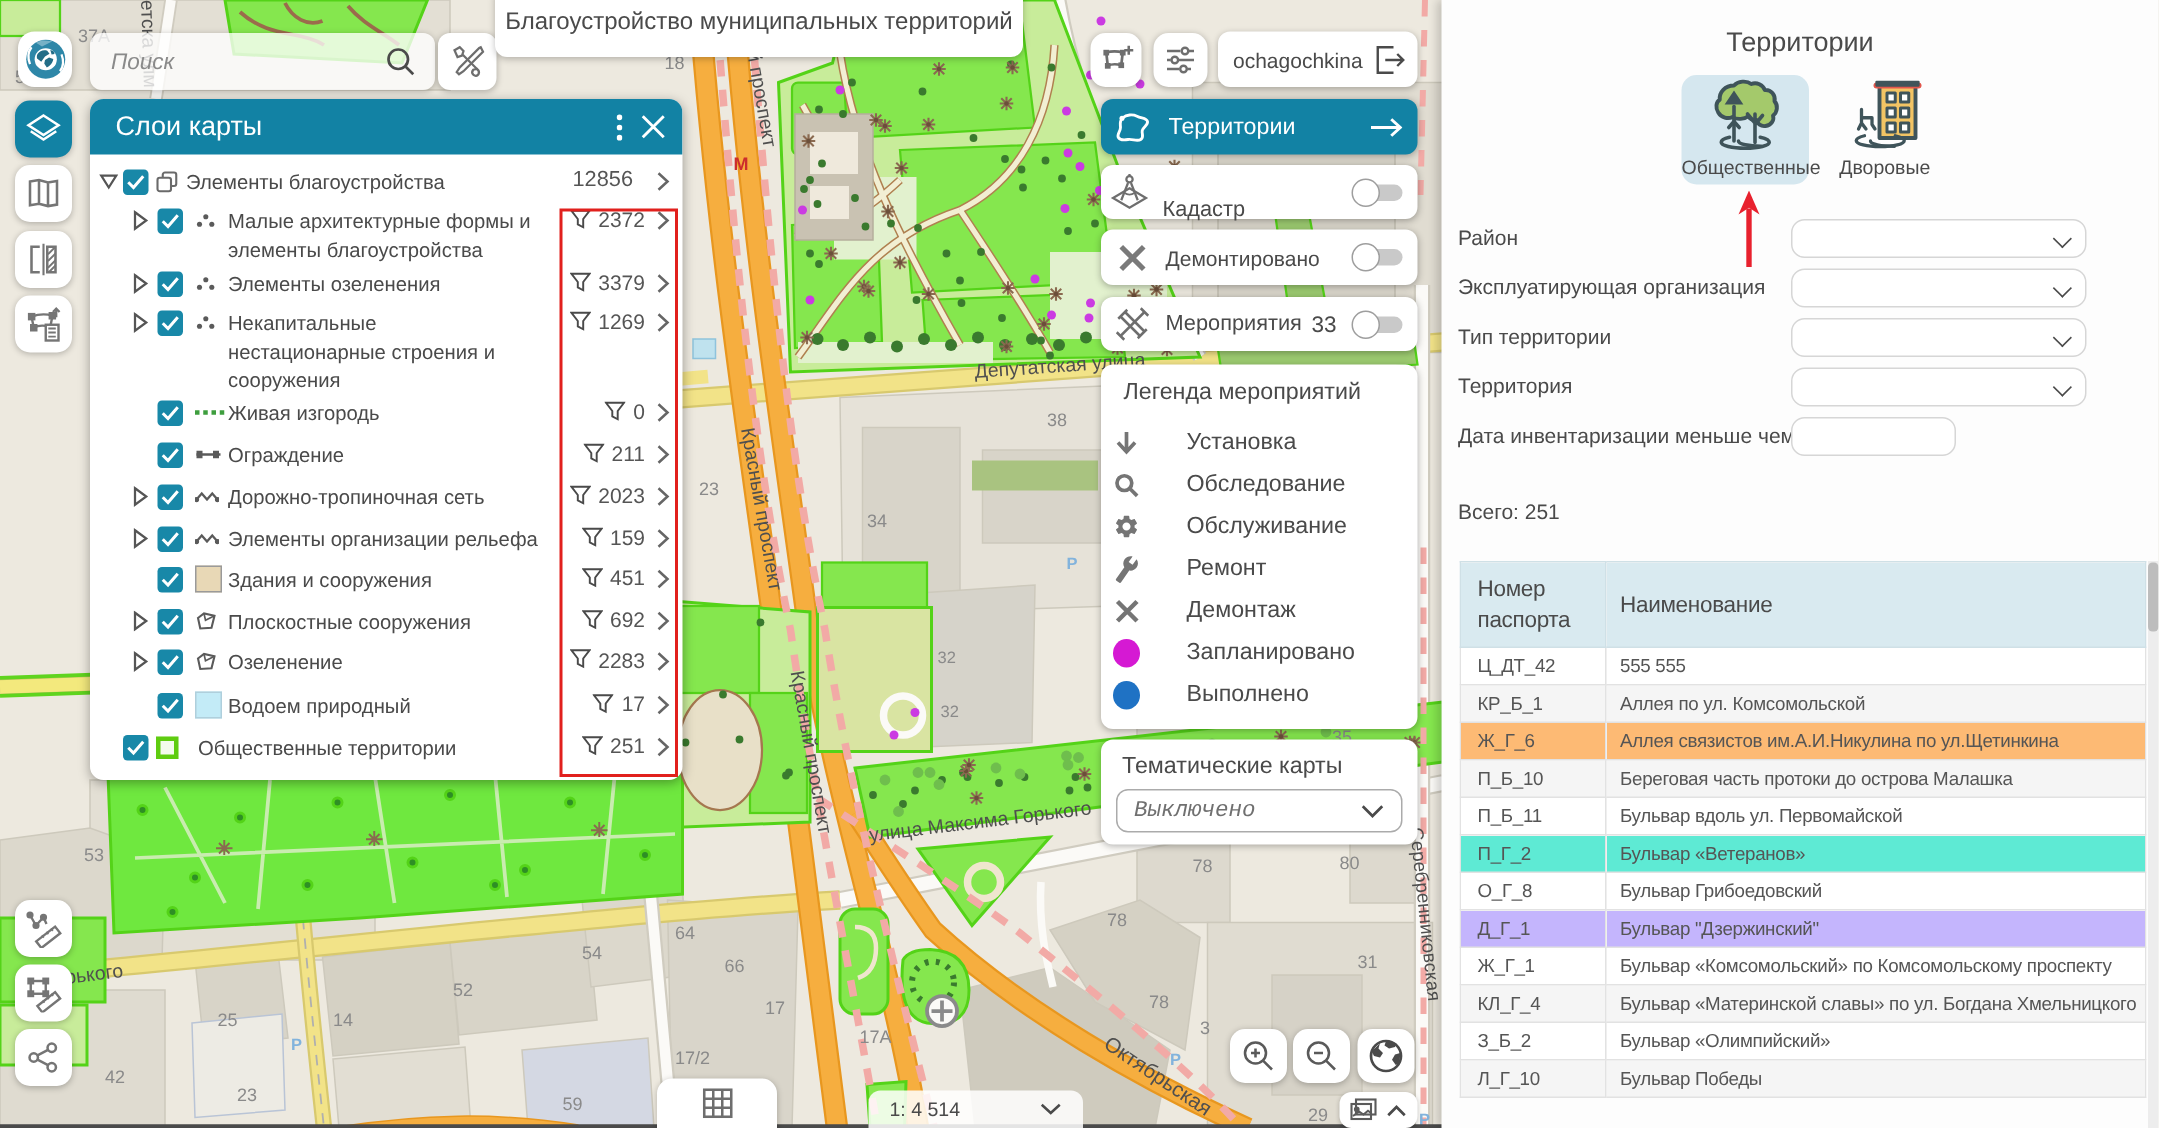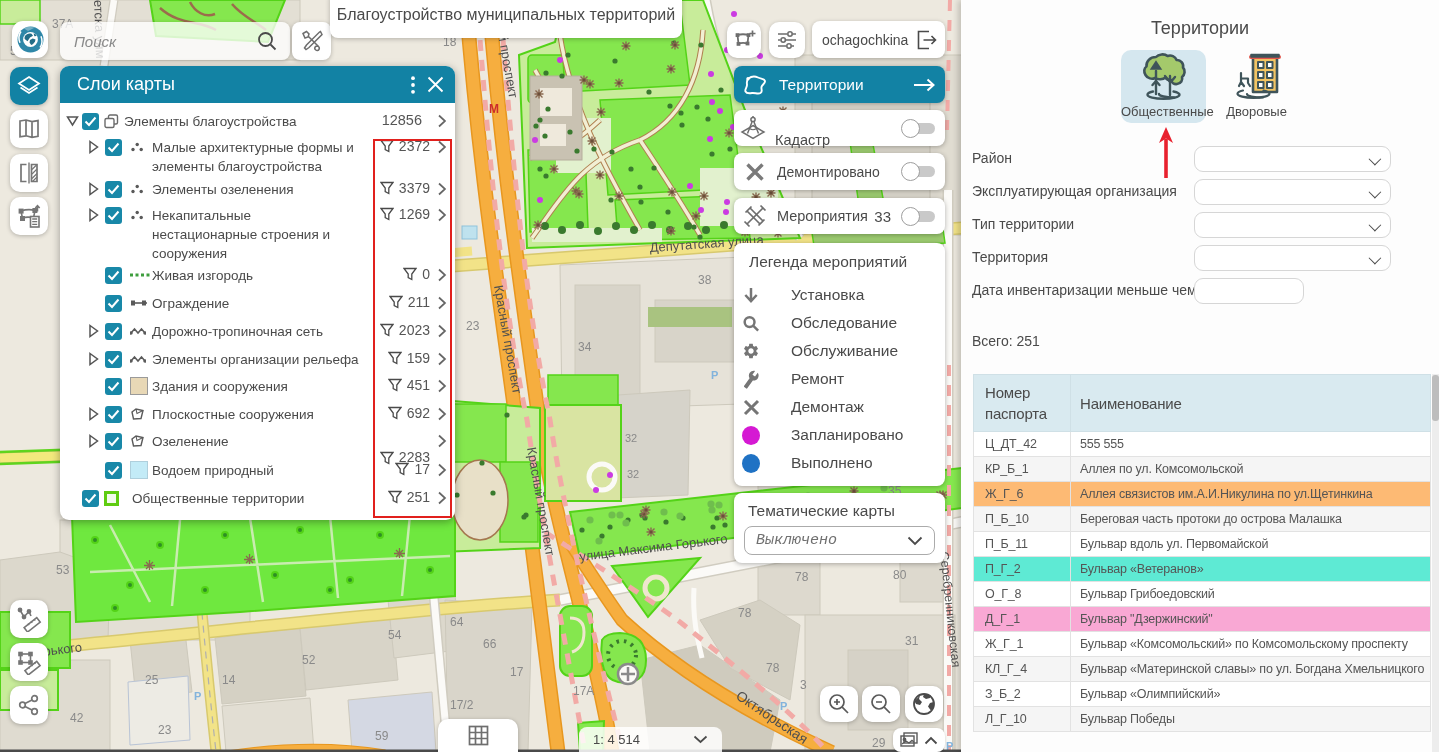--- a/index.html
+++ b/index.html
@@ -829,21 +829,21 @@
         <div style="position:absolute;left:45px;top:329.5px;width:17px;height:17px;background:#1888A8;border-radius:3px;"><svg width="17" height="17" viewBox="0 0 17 17">
             <path d="M3.5,8.5 L7,12 L13.5,4.5" stroke="#fff" stroke-width="2" fill="none"></path>
           </svg></div>
         <div style="position:absolute;left:70px;top:330px;width:22px;height:16px;display:flex;align-items:center;">
           <svg width="15" height="14" viewBox="0 0 15 14" fill="none" stroke="#5a5a5a" stroke-width="1.4">
             <path d="M2,5 L6,2 L13,3.5 L11,11.5 L3.5,12 Z"></path>
             <path d="M6,2 L7,6.5 L13,3.5" stroke-width="1.1"></path>
           </svg>
         </div>
         <div style="position:absolute;left:92px;top:328.5px;width:245px;line-height:19px;">Озеленение</div>
-        <div style="position:absolute;right:25px;top:329px;width:120px;display:flex;justify-content:flex-end;align-items:flex-end;gap:5px;font-size:14px;color:#555;margin-top:17px;">
+        <div style="position:absolute;right:25px;top:329px;width:120px;display:flex;justify-content:flex-end;align-items:flex-start;gap:5px;font-size:14px;color:#555;">
           <svg width="14" height="14" viewBox="0 0 14 14" fill="none" stroke="#4a4a4a" stroke-width="1.3">
             <path d="M1,1.5 H13 L8.8,7 V12.5 L5.2,10.6 V7 Z"></path>
           </svg>
           <span>2283</span>
         </div>
         <svg style="position:absolute;right:8px;top:331px;" width="10" height="14" viewBox="0 0 10 14" fill="none" stroke="#666" stroke-width="1.7">
           <path d="M2,1.5 L8,7 L2,12.5"></path>
         </svg>
         <div style="position:absolute;left:45px;top:358.5px;width:17px;height:17px;background:#1888A8;border-radius:3px;"><svg width="17" height="17" viewBox="0 0 17 17">
             <path d="M3.5,8.5 L7,12 L13.5,4.5" stroke="#fff" stroke-width="2" fill="none"></path>
@@ -1146,21 +1146,21 @@
               <td style="padding-left:9px;">Бульвар вдоль ул. Первомайской</td>
             </tr>
             <tr style="background:#5eead4;">
               <td>П_Г_2</td>
               <td style="padding-left:9px;">Бульвар «Ветеранов»</td>
             </tr>
             <tr style="background:#FFFFFF;">
               <td>О_Г_8</td>
               <td style="padding-left:9px;">Бульвар Грибоедовский</td>
             </tr>
-            <tr style="background:#f9a8d4;">
+            <tr style="background:#c4b5fd;">
               <td>Д_Г_1</td>
               <td style="padding-left:9px;">Бульвар "Дзержинский"</td>
             </tr>
             <tr style="background:#FFFFFF;">
               <td>Ж_Г_1</td>
               <td style="padding-left:9px;">Бульвар «Комсомольский» по Комсомольскому проспекту</td>
             </tr>
             <tr style="background:#F5F5F5;">
               <td>КЛ_Г_4</td>
               <td style="padding-left:9px;margin-left:14px;">Бульвар «Материнской славы» по ул. Богдана Хмельницкого</td>

